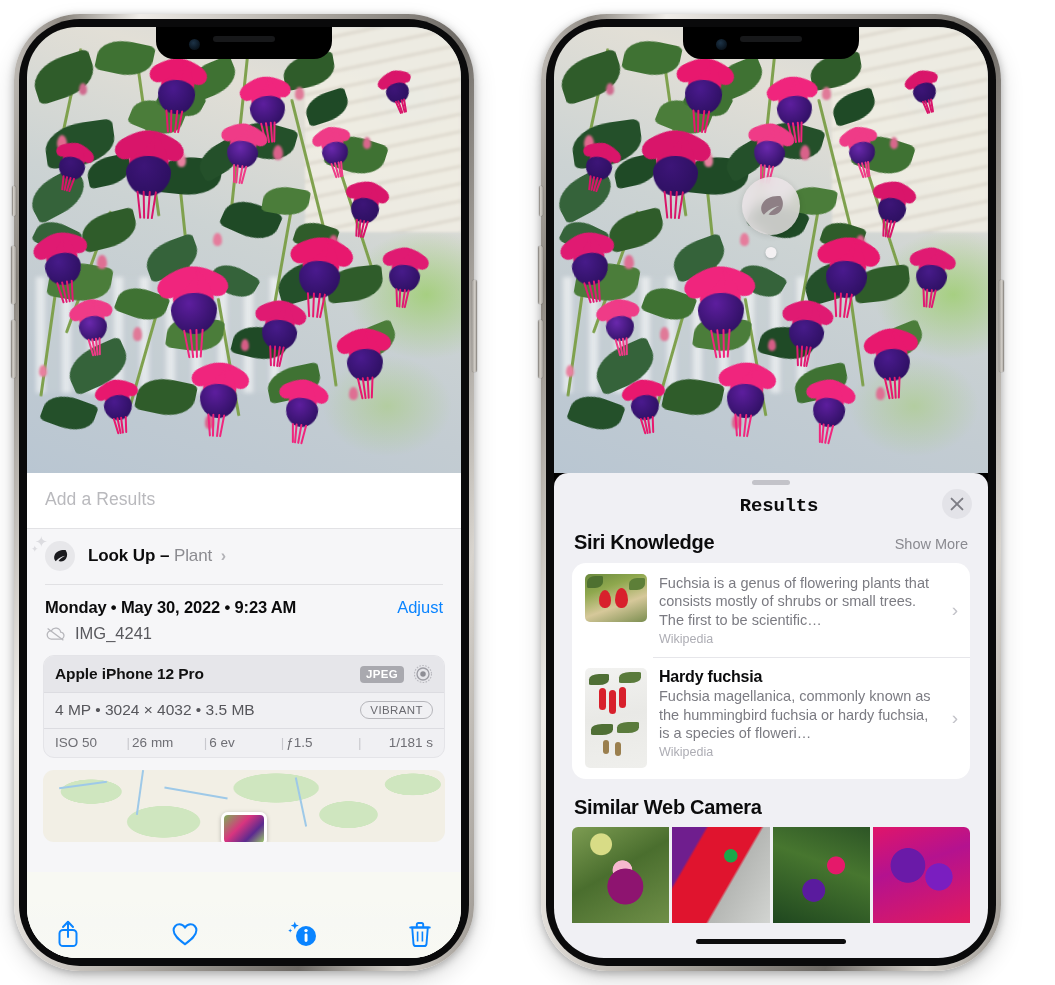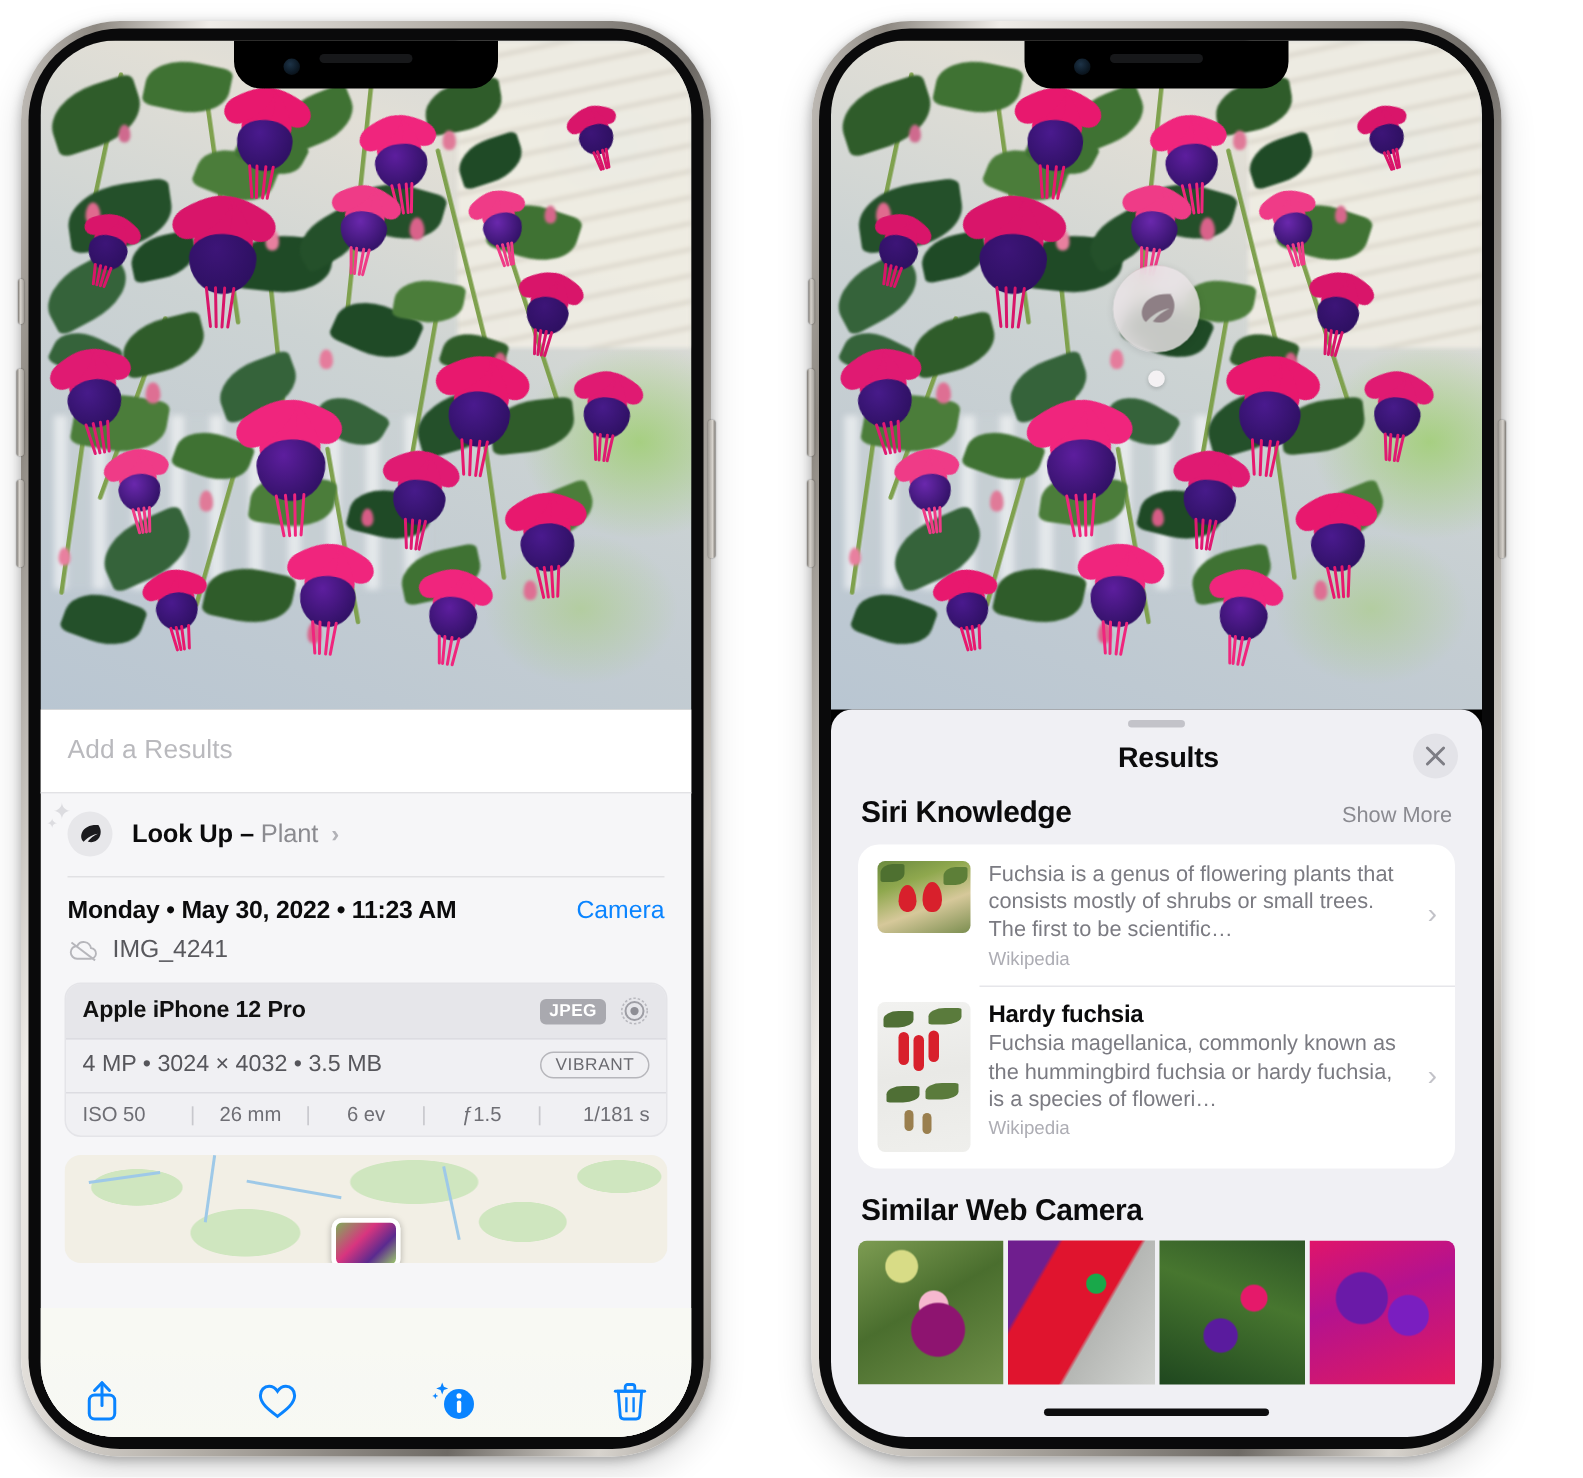--- a/index.html
+++ b/index.html
@@ -145,21 +145,21 @@
   .cam-specs-row { display: flex; align-items: center; }
   .cam-specs { font-size: 15.5px; color: #56565b; }
   .badge-vibrant {
     margin-left: auto; border: 1px solid #b6b6bb; color: #6a6a70;
     font-size: 11.5px; padding: 2px 9px; border-radius: 9px; letter-spacing: .4px;
   }
   .exif {
     display: flex; align-items: center; border-top: .5px solid #dcdce1;
     padding: 6px 11px 7px 11px; font-size: 13.5px; color: #6e6e74;
   }
-  .exif span.v { flex: 1; text-align: center; }
+  .exif span.v { flex: 1; }
   .exif span.v:first-child { text-align: left; }
   .exif span.v:last-child { text-align: right; }
   .exif .sep { color: #c8c8cd; padding: 0 2px; }
 
   .map-card {
     margin: 12px 16px 0 16px; height: 72px; border-radius: 11px; overflow: hidden;
     position: relative;
     background:
       radial-gradient(ellipse 50px 20px at 12% 30%, #cfe6bf 0 60%, rgba(0,0,0,0) 62%),
       radial-gradient(ellipse 60px 26px at 30% 72%, #cfe6bf 0 60%, rgba(0,0,0,0) 62%),
@@ -191,21 +191,21 @@
 
   
   .results-sheet {
     position: absolute; left: 0; right: 0; bottom: 0;
     background: #f0f0f4;
     border-top-left-radius: 14px; border-top-right-radius: 14px;
     display: flex; flex-direction: column;
     overflow: hidden;
   }
   .grabber { width: 38px; height: 5px; border-radius: 3px; background: #c3c3c9; margin: 7px auto 0 auto; }
-  .results-head { position: relative; padding: 10px 0 14px 16px; }
+  .results-head { position: relative; padding: 10px 0 14px 16px; font-family: Liberation Mono, monospace; }
   .results-title { text-align: center; font-size: 19px; font-weight: 700; color: #0b0b0c; letter-spacing: -.2px; }
   .close-btn {
     position: absolute; right: 16px; top: 4px;
     width: 30px; height: 30px; border-radius: 50%;
     background: #e3e3e8; display: flex; align-items: center; justify-content: center;
   }
   .section-head { display: flex; align-items: baseline; padding: 0 20px 9px 20px; }
   .section-title { font-size: 20px; font-weight: 700; color: #0b0b0c; letter-spacing: -.3px; }
   .show-more { margin-left: auto; font-size: 14.5px; color: #8a8a90; }
 
@@ -546,22 +546,22 @@
           </div>
           <div class="lookup-text">
             <span>Look Up</span>
             <span class="dash">–</span>
             <span class="cat">Plant</span>
             <span class="chev-sm">›</span>
           </div>
         </div>
 
         <div class="meta-row">
-          <div class="meta-date">Monday • May 30, 2022 • 11:23 AM</div>
-          <div class="adjust">Camera</div>
+          <div class="meta-date">Monday • May 30, 2022 • 9:23 AM</div>
+          <div class="adjust">Adjust</div>
         </div>
 
         <div class="file-row">
           <svg width="21" height="15" viewBox="0 0 28 20">
             <path d="M8.5 17.5h11.8a4.7 4.7 0 0 0 .6-9.4A6.6 6.6 0 0 0 8.6 6.2 4.8 4.8 0 0 0 8.5 17.5z" fill="none" stroke="#b6b6bb" stroke-width="1.7"></path>
             <line x1="3.5" y1="3.2" x2="24.5" y2="19" stroke="#b6b6bb" stroke-width="1.7"></line>
           </svg>
           <div class="file-name">IMG_4241</div>
         </div>
 

